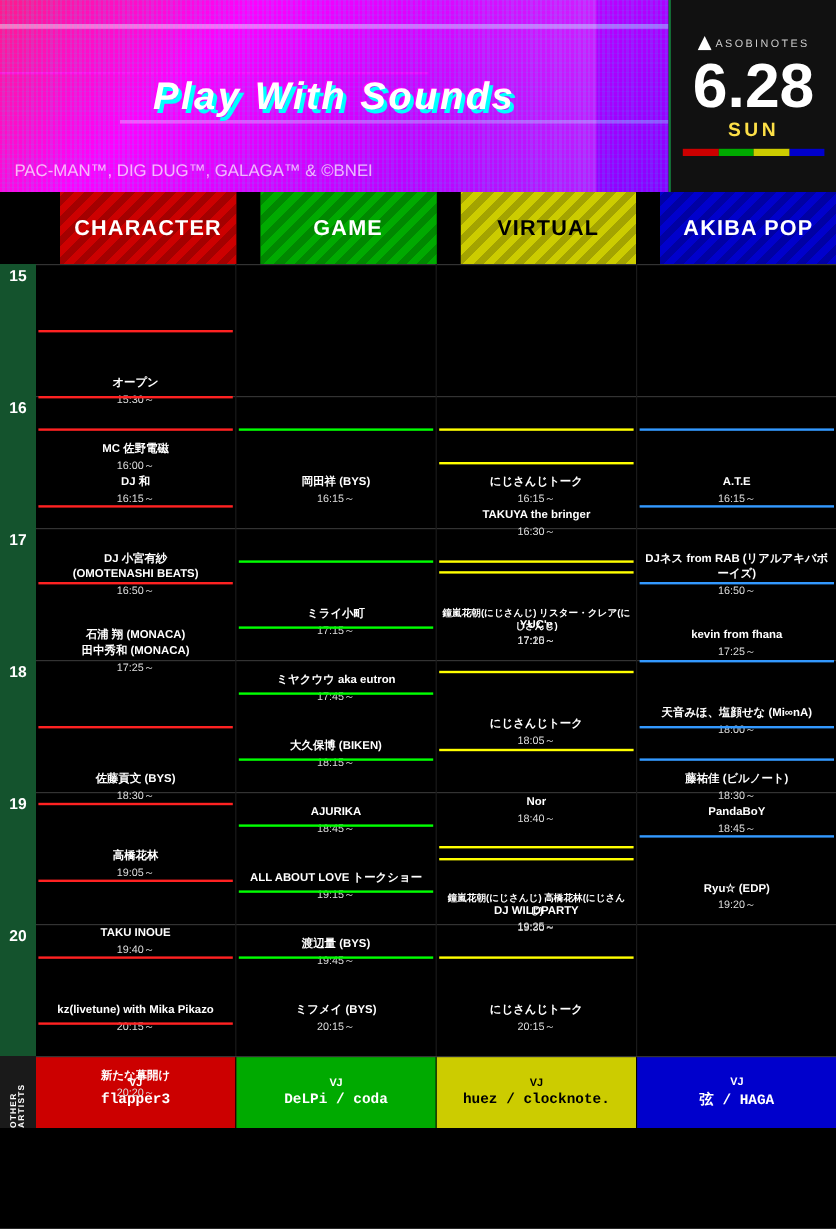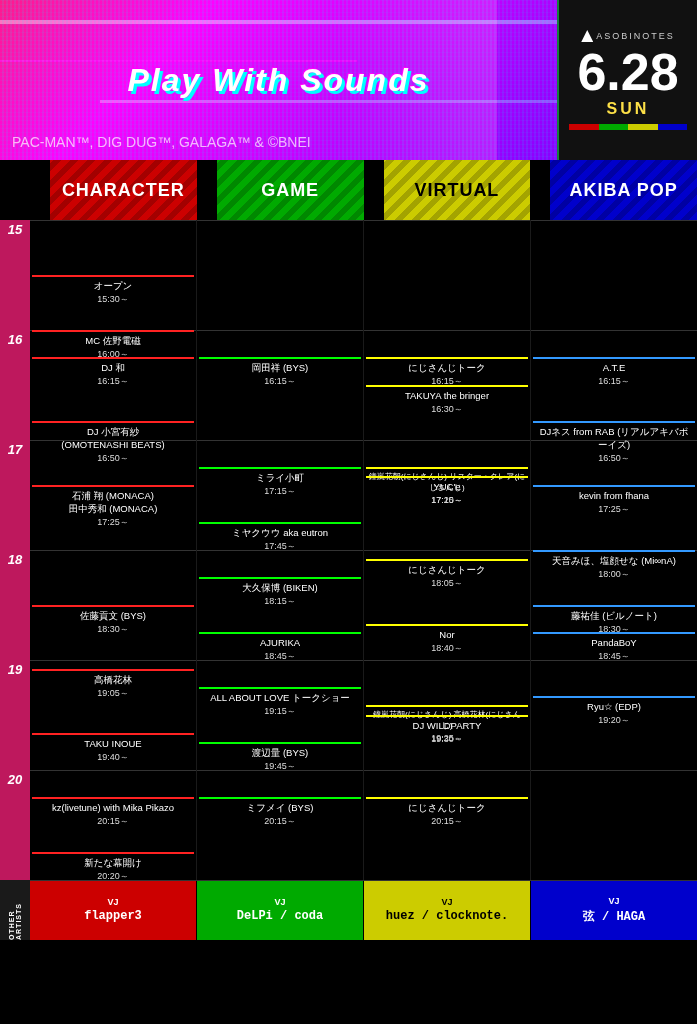--- a/index.html
+++ b/index.html
@@ -191,21 +191,21 @@
     .event-block {
       position: absolute;
       left: 2px;
       right: 2px;
       text-align: center;
       padding: 3px 2px;
       font-size: 9.5px;
       line-height: 1.35;
       color: #fff;
     }
-    .event-block .ev-name { font-weight: normal; display: block; }
+    .event-block .ev-name { font-weight: bold; display: block; margin-top: 34px; }
     .event-block .ev-time { display: block; font-size: 9px; color: #ddd; }
     .event-block.border-red { border-top: 2px solid #ff2222; }
     .event-block.border-green { border-top: 2px solid #00ff00; }
     .event-block.border-yellow { border-top: 2px solid #ffff00; }
     .event-block.border-blue { border-top: 2px solid #3399ff; }
 
     
     .other-artists-row {
       display: flex;
       height: 60px;
@@ -286,21 +286,21 @@
   <div class="stage-col-header stage-virtual">
     <span>VIRTUAL</span>
   </div>
   <div class="stage-col-header stage-akibapop">
     <span>AKIBA POP</span>
   </div>
 </div>
 
 <div class="schedule-body" style="height:660px;">
 
-  <div class="schedule-time-col" style="width:30px;background:#be185d;position:relative;font-style:italic;">
+  <div class="schedule-time-col" style="width:30px;background:#14532d;position:relative;">
     <div class="time-marker" style="top:0px;">15</div>
     <div class="time-marker" style="top:110px;">16</div>
     <div class="time-marker" style="top:220px;">17</div>
     <div class="time-marker" style="top:330px;">18</div>
     <div class="time-marker" style="top:440px;">19</div>
     <div class="time-marker" style="top:550px;">20</div>
   </div>
 
   <div class="schedule-cols" style="position:relative;">
 

